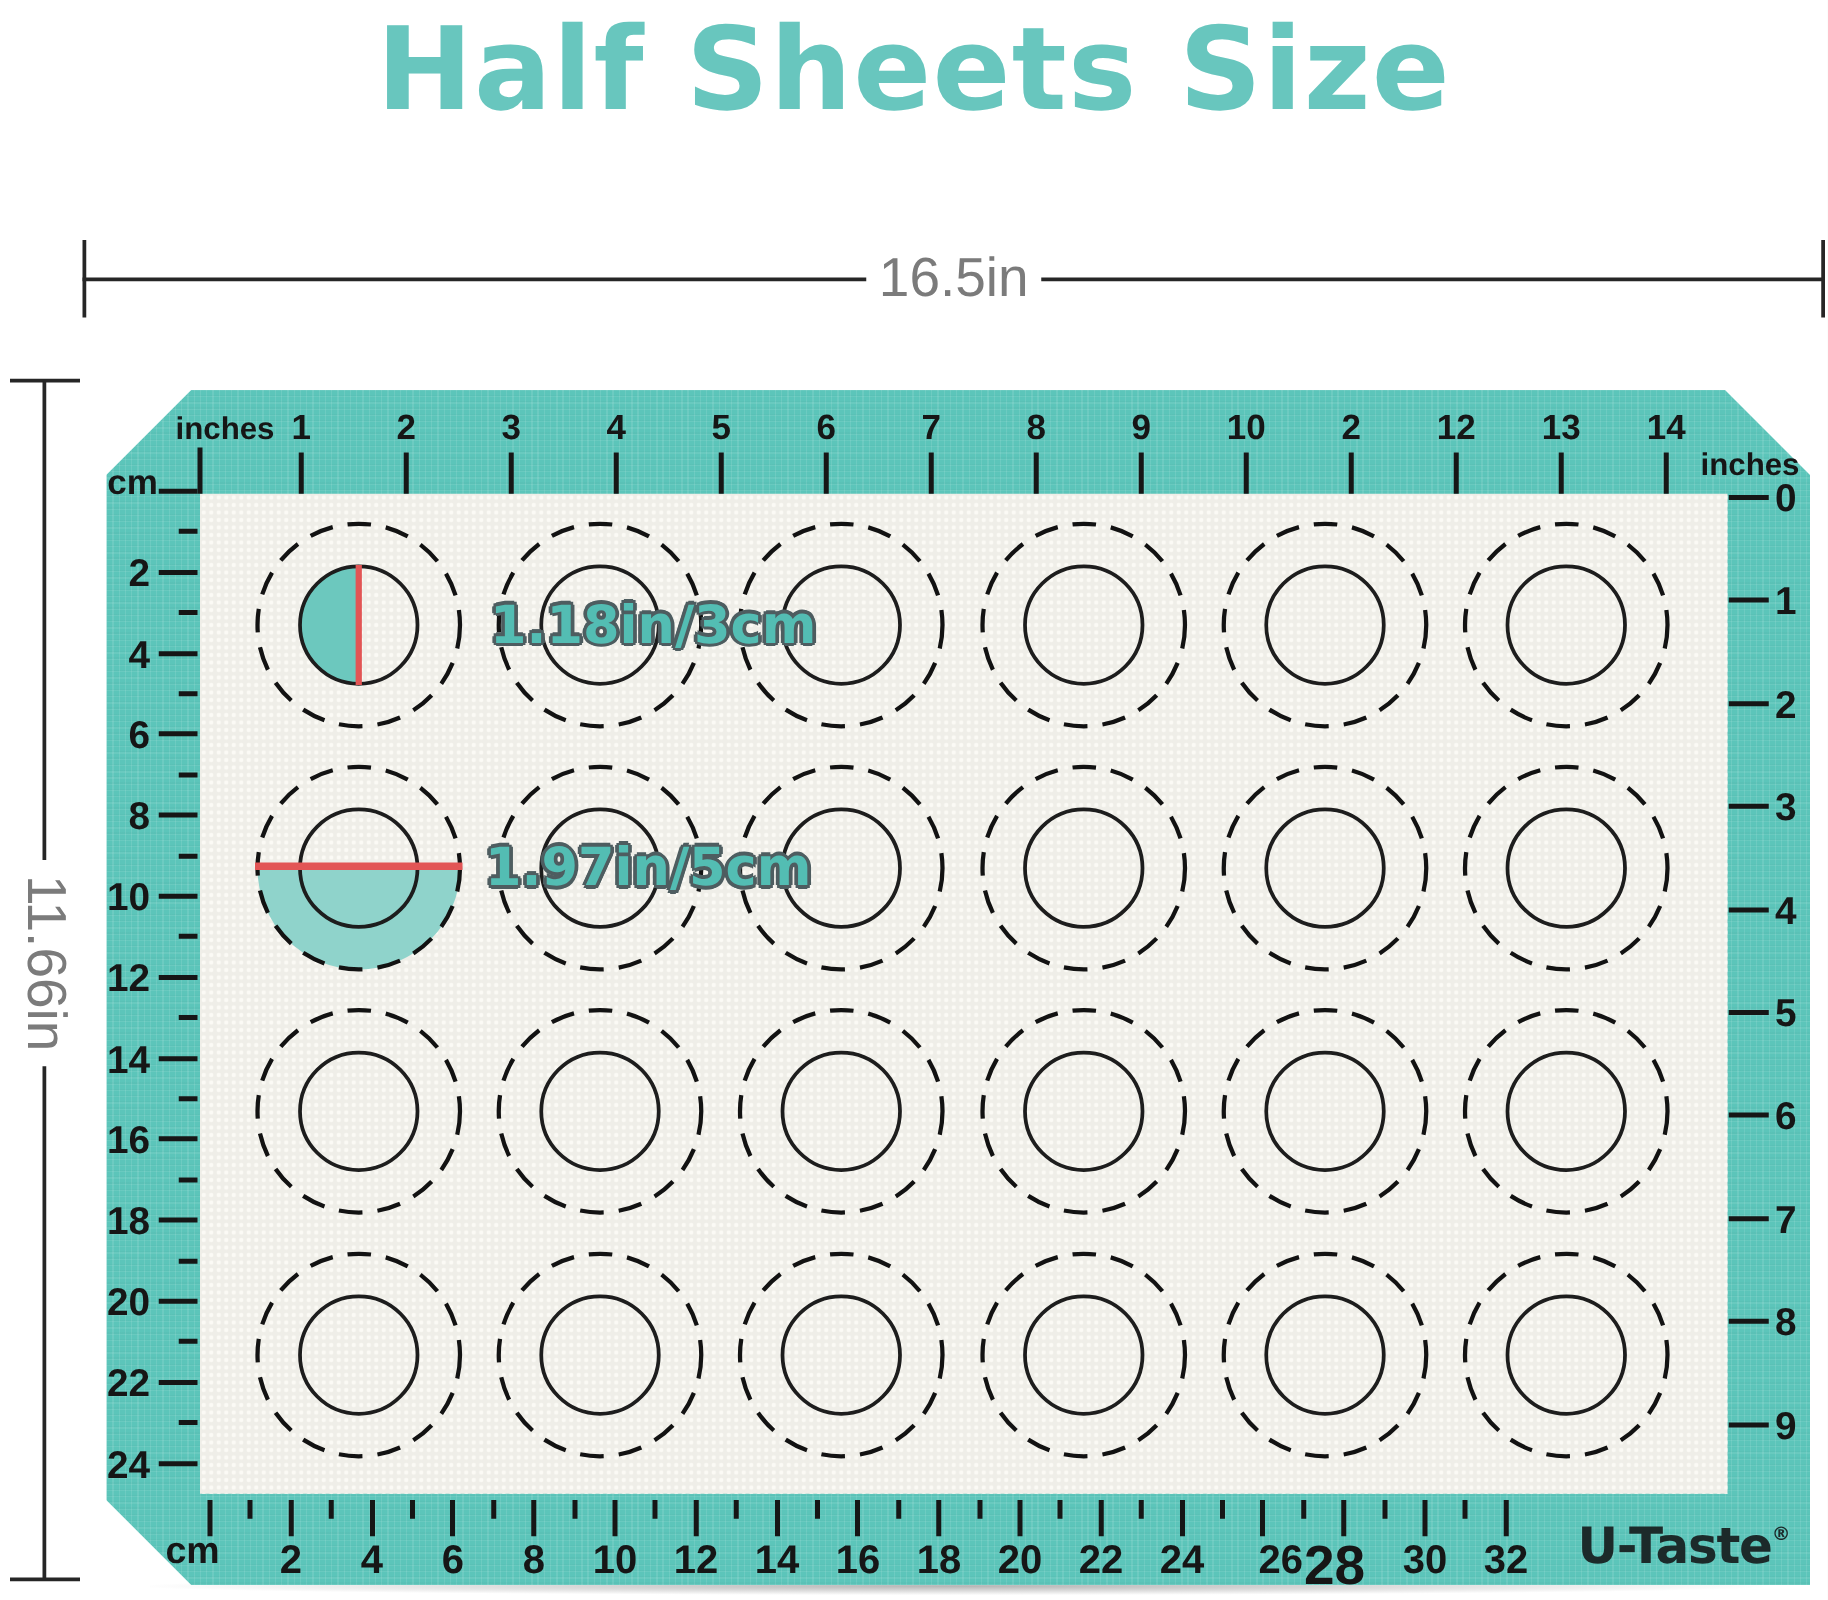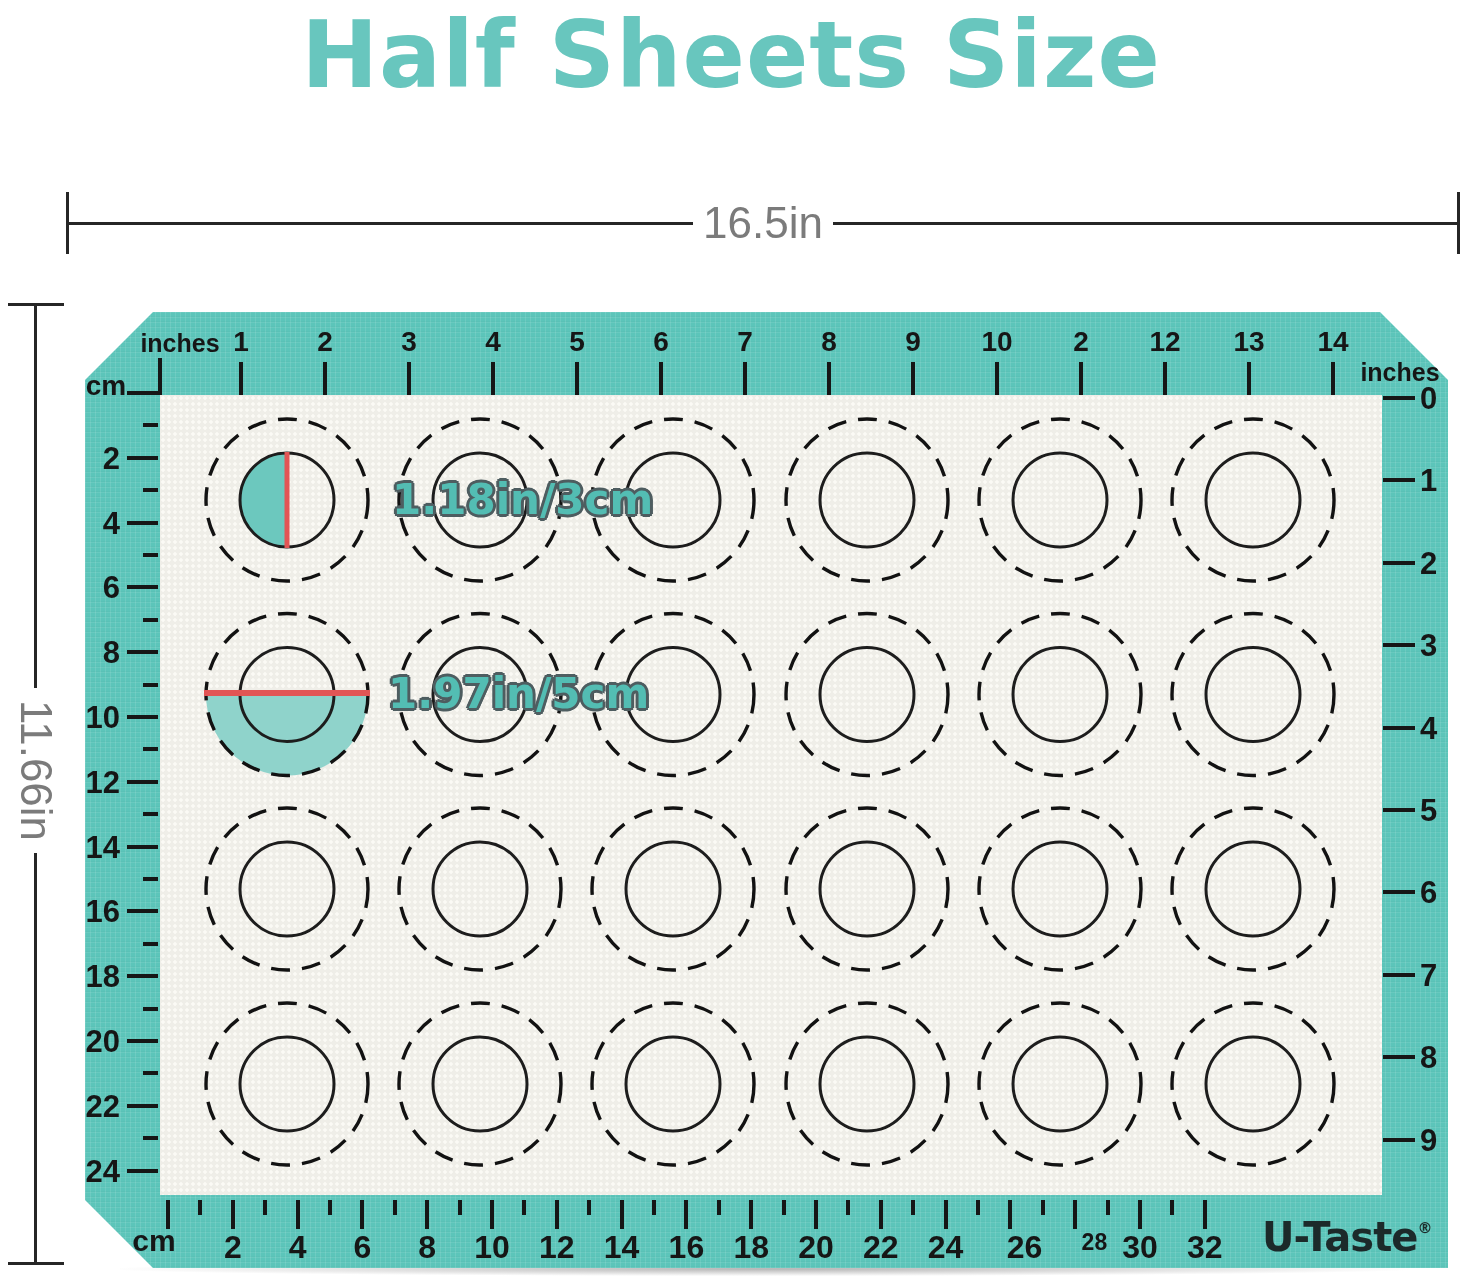--- a/index.html
+++ b/index.html
@@ -276,21 +276,21 @@
       <div class="rnum" style="left: 395.2px; top: 1231px; width: 64px; text-align: center; font-size: 32px;">8</div>
       <div class="rnum" style="left: 460px; top: 1231px; width: 64px; text-align: center; font-size: 32px;">10</div>
       <div class="rnum" style="left: 524.8px; top: 1231px; width: 64px; text-align: center; font-size: 32px;">12</div>
       <div class="rnum" style="left: 589.6px; top: 1231px; width: 64px; text-align: center; font-size: 32px;">14</div>
       <div class="rnum" style="left: 654.4px; top: 1231px; width: 64px; text-align: center; font-size: 32px;">16</div>
       <div class="rnum" style="left: 719.2px; top: 1231px; width: 64px; text-align: center; font-size: 32px;">18</div>
       <div class="rnum" style="left: 784px; top: 1231px; width: 64px; text-align: center; font-size: 32px;">20</div>
       <div class="rnum" style="left: 848.8px; top: 1231px; width: 64px; text-align: center; font-size: 32px;">22</div>
       <div class="rnum" style="left: 913.6px; top: 1231px; width: 64px; text-align: center; font-size: 32px;">24</div>
       <div class="rnum" style="left: 978.4px; top: 1231px; width: 64px; text-align: right; font-size: 32px;">26</div>
-      <div class="rnum" style="left: 1043.2px; top: 1231px; width: 64px; text-align: right; font-size: 23px;">28</div>
+      <div class="rnum" style="left: 1043.2px; top: 1231px; width: 64px; text-align: left; font-size: 44px;">28</div>
       <div class="rnum" style="left: 1108px; top: 1231px; width: 64px; text-align: center; font-size: 32px;">30</div>
       <div class="rnum" style="left: 1172.8px; top: 1231px; width: 64px; text-align: center; font-size: 32px;">32</div>
     </div>
 
   <div class="ann ann1">1.18in/3cm</div>
   <div class="ann ann2">1.97in/5cm</div>
 
   <div class="logo"><span>U-Taste</span><sup>®</sup></div>
 
 </div>

